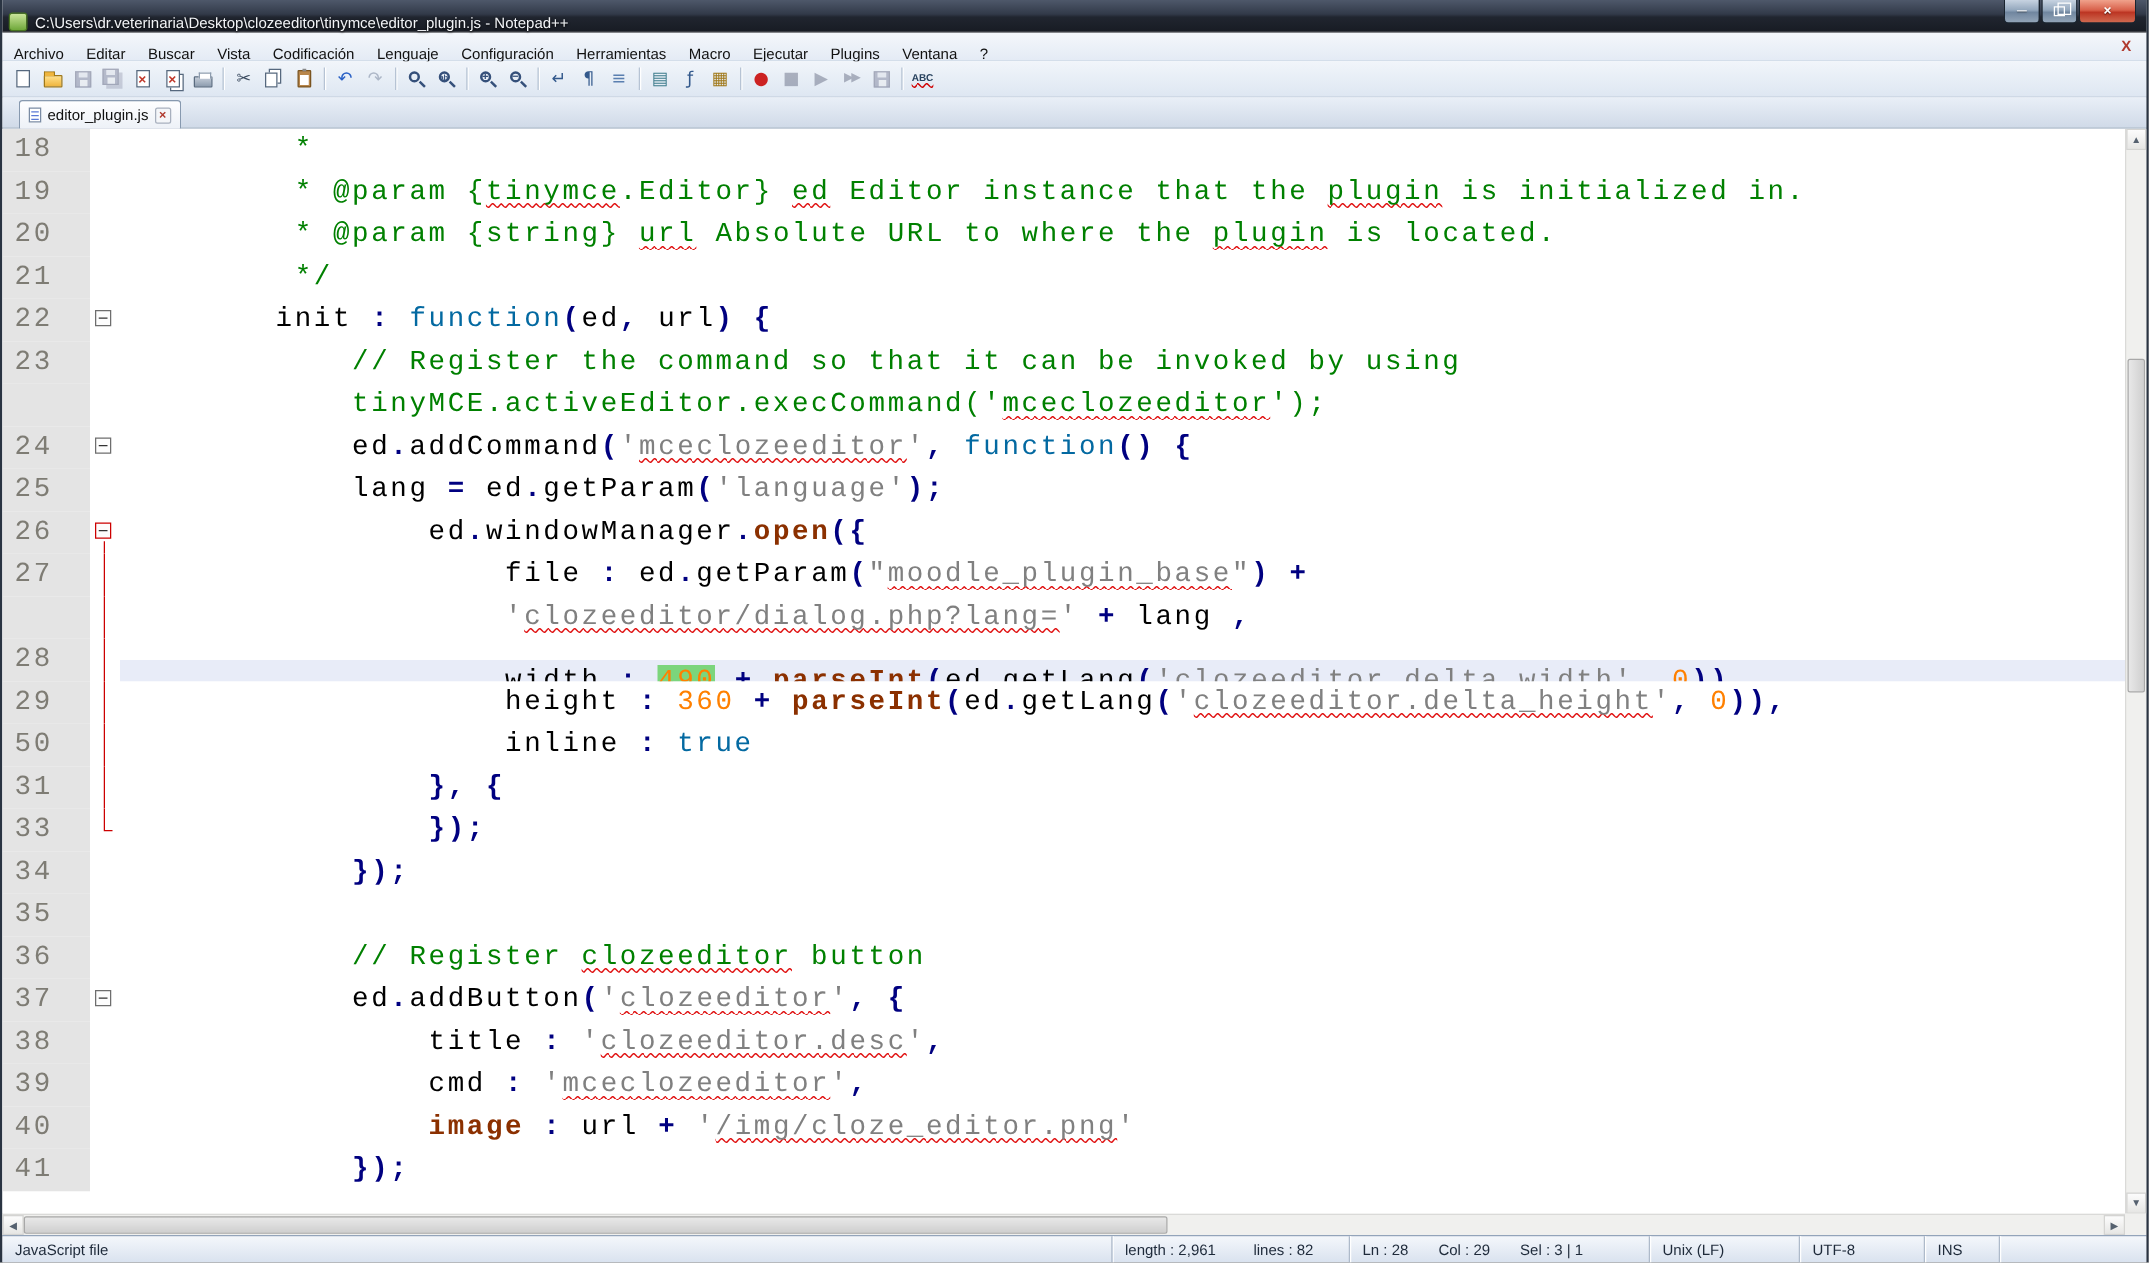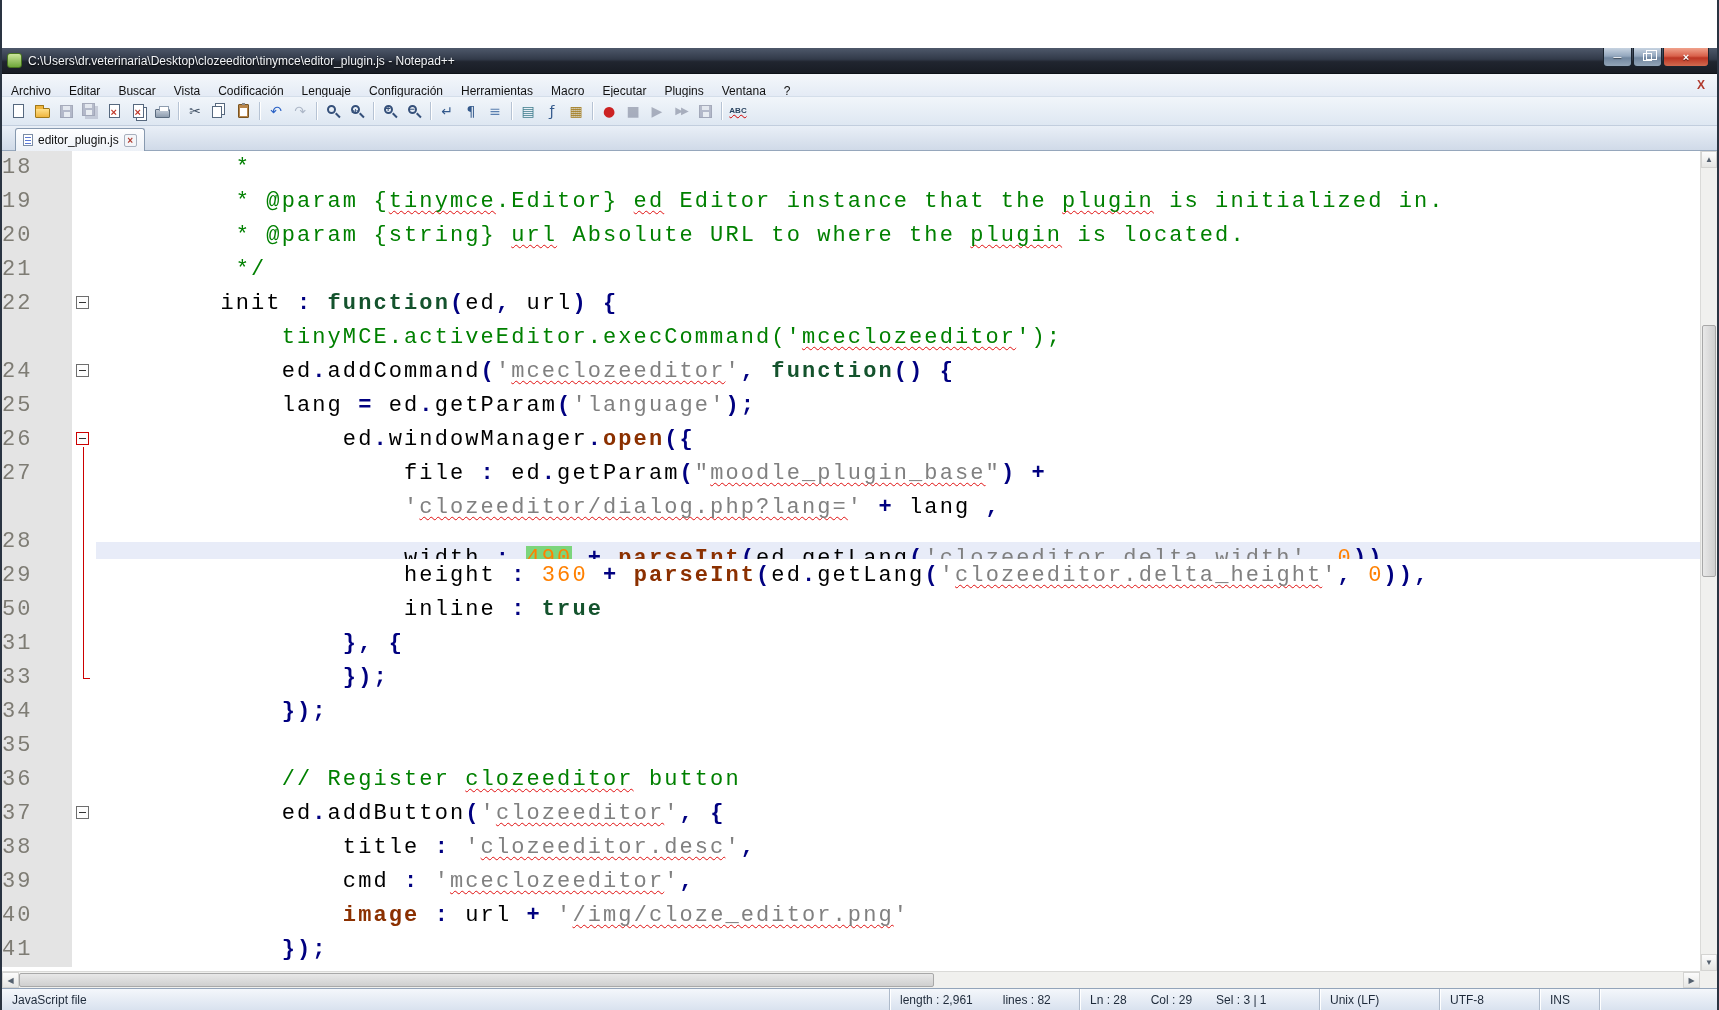--- a/index.html
+++ b/index.html
@@ -5,23 +5,23 @@
   * { margin:0; padding:0; box-sizing:border-box; }
   html,body { width:1719px; height:1010px; overflow:hidden; background:#222; }
   .window{
     width:1719px; height:1010px; display:flex; flex-direction:column;
     font-family:"Liberation Sans", sans-serif; background:#fff;
     border-left:2px solid #2A3442; border-right:2px solid #2A3442;
   }
 
   
   .titlebar{
-    height:26px; flex:0 0 26px; display:flex; align-items:center; position:relative;
+    height:26px; flex:0 0 26px; display:flex; align-items:flex-end; position:relative;
     background:linear-gradient(180deg,#4E586A 0%,#323A49 45%,#20252F 55%,#181C24 100%);
-    border-bottom:1px solid #0E1218; padding-left:5px;margin-top:48px;
+    border-bottom:1px solid #0E1218; padding-left:5px;
   }
   .app-icon{
     width:15px; height:15px; border-radius:3px; margin-right:6px;
     background:linear-gradient(#CBE59B,#6FA83A); border:1px solid #47741F;
   }
   .title-text{ color:#F2F4F7; font-size:12px; text-shadow:0 1px 2px #000; white-space:nowrap; }
   .win-controls{ position:absolute; right:8px; top:0; display:flex; }
   .wbtn{
     height:19px; display:flex; align-items:center; justify-content:center;
     border:1px solid #1A242F; border-top:none; border-radius:0 0 4px 4px;
@@ -88,40 +88,40 @@
   }
   .tab-doc{ width:10px; height:12px; background:#fff; border:1px solid #7A8BA4; position:relative; }
   .tab-doc::before{ content:''; position:absolute; left:1px; top:2px; width:6px; height:1px; background:#5B79D6; box-shadow:0 3px 0 #5B79D6, 0 6px 0 #5B79D6; }
   .tab-close{ width:13px; height:13px; border:1px solid #A8B0BE; background:#F4F6F9; color:#B03A2E; font:bold 10px/11px "Liberation Sans",sans-serif; text-align:center; border-radius:2px; }
 
   
   .editor{ flex:1 1 auto; display:flex; overflow:hidden; background:#fff; }
   .code-area{ flex:1 1 auto; overflow:hidden; background:#fff; }
   .row{ display:flex; height:34px; }
   .cell-num{
-    flex:0 0 70px; background:#E4E4E4; color:#7E7C74; text-align:left; padding-right:20px;
+    flex:0 0 70px; background:#E4E4E4; color:#7E7C74; text-align:center; padding-right:20px;
     font-family:"Liberation Mono", monospace; font-size:22px; line-height:34px; letter-spacing:2.1px;
   }
   .cell-fold{ flex:0 0 24px; background:#FFFFFF; position:relative; }
   .cell-fold .box{ position:absolute; left:4px; top:9px; width:13px; height:13px; border:1px solid #6E6E6E; background:#FDFDFD; }
   .cell-fold .box::after{ content:''; position:absolute; left:2px; top:5px; width:7px; border-top:1px solid #333; }
   .f-boxred .box{ border-color:#CC0000; }
   .f-boxred::after{ content:''; position:absolute; left:11px; top:24px; bottom:0; border-left:1px solid #CC0000; }
   .f-vline::after{ content:''; position:absolute; left:11px; top:0; bottom:0; border-left:1px solid #CC0000; }
   .f-end::after{ content:''; position:absolute; left:11px; top:0; height:17px; border-left:1px solid #CC0000; }
   .f-end::before{ content:''; position:absolute; left:11px; top:17px; width:7px; border-top:1px solid #CC0000; }
   .cell-code{
     flex:1 1 auto; white-space:pre; padding-left:2px; overflow:hidden;
     font-family:"Liberation Mono", monospace; font-size:22px; line-height:34px; letter-spacing:2.1px; color:#000;
   }
   .row.current .cell-code{ background:#E8ECF8;margin-top:17px; }
   .tk-com{ color:#008000; }
   .tk-str{ color:#808080; }
   .tk-num{ color:#FF8000; }
-  .tk-kw { color:#14532d; font-weight:bold;text-align:right; }
+  .tk-kw { color:#0369a1; font-weight:normal;text-align:right; }
   .tk-kw2{ color:#8B3000; font-weight:bold; }
   .tk-op { color:#000080; font-weight:bold; }
   .tk-def{ color:#000000; }
   .sel{ background:#7CD57C; }
   .sq{ text-decoration-line:underline; text-decoration-style:wavy; text-decoration-color:#E01010;
        text-decoration-thickness:1px; text-underline-offset:3px; text-decoration-skip-ink:none; }
 
   
   .vscroll{ flex:0 0 17px; display:flex; flex-direction:column; background:#F0F0EE; border-left:1px solid #DADAD8; }
   .sb-btn{ flex:0 0 17px; display:flex; align-items:center; justify-content:center;
@@ -317,20 +317,25 @@
           <div class="cell-code"><span class="tk-com">         */</span></div>
         </div>
         <div class="row">
           <div class="cell-num">22</div>
           <div class="cell-fold f-box">
             <span class="box"></span>
           </div>
           <div class="cell-code"><span class="tk-def">        init </span><span class="tk-op">: </span><span class="tk-kw">function</span><span class="tk-op">(</span><span class="tk-def">ed</span><span class="tk-op">,</span><span class="tk-def"> url</span><span class="tk-op">) {</span></div>
         </div>
         <div class="row">
+          <div class="cell-num">23</div>
+          <div class="cell-fold"></div>
+          <div class="cell-code"><span class="tk-com">            // Register the command so that it can be invoked by using</span></div>
+        </div>
+        <div class="row">
           <div class="cell-num"></div>
           <div class="cell-fold"></div>
           <div class="cell-code"><span class="tk-def">            </span><span class="tk-com">tinyMCE.activeEditor.execCommand('</span><span class="tk-com sq">mceclozeeditor</span><span class="tk-com">');</span></div>
         </div>
         <div class="row">
           <div class="cell-num">24</div>
           <div class="cell-fold f-box">
             <span class="box"></span>
           </div>
           <div class="cell-code"><span class="tk-def">            ed</span><span class="tk-op">.</span><span class="tk-def">addCommand</span><span class="tk-op">(</span><span class="tk-str">'</span><span class="tk-str sq">mceclozeeditor</span><span class="tk-str">'</span><span class="tk-op">, </span><span class="tk-kw">function</span><span class="tk-op">() {</span></div>

